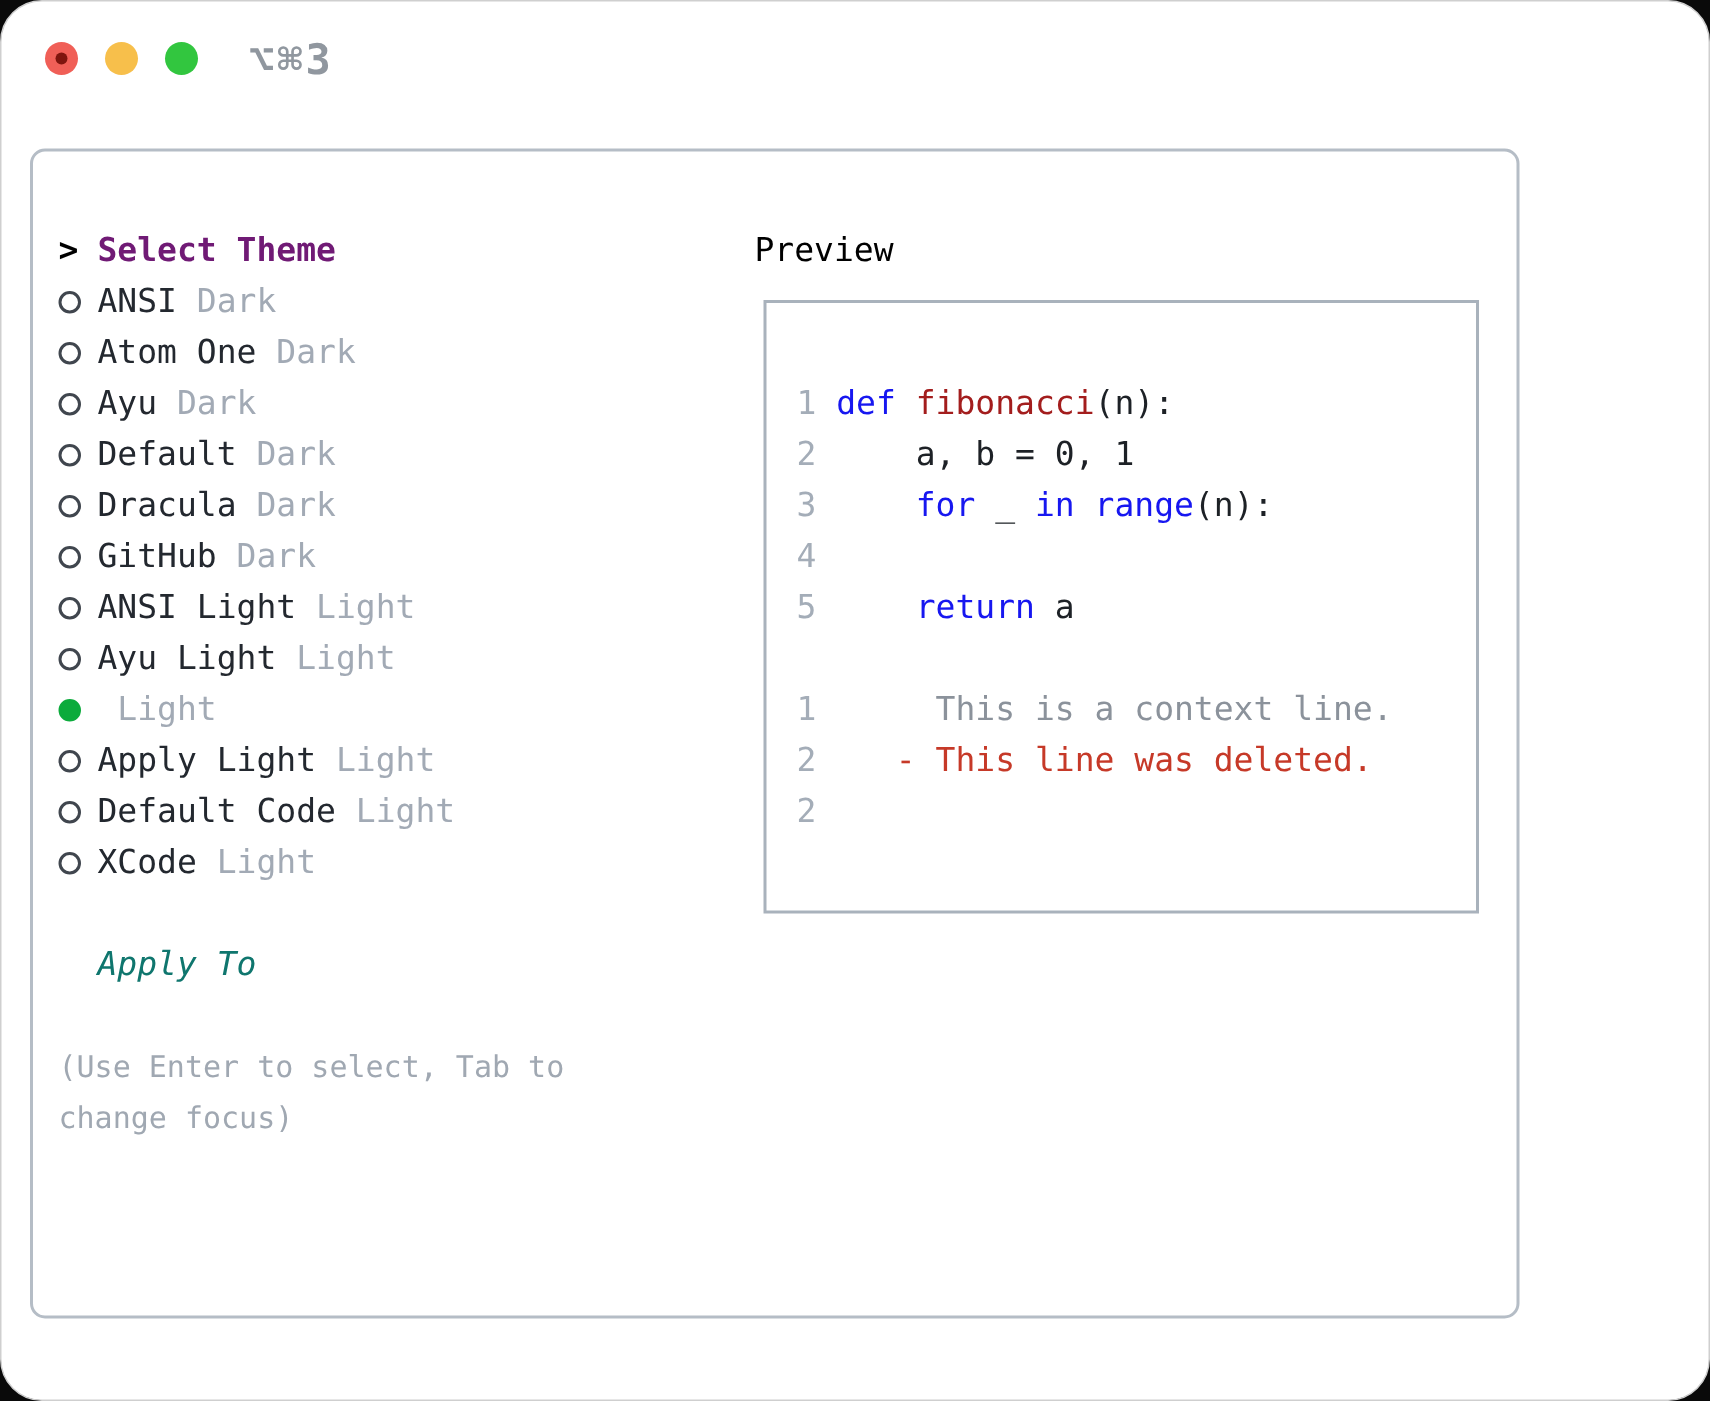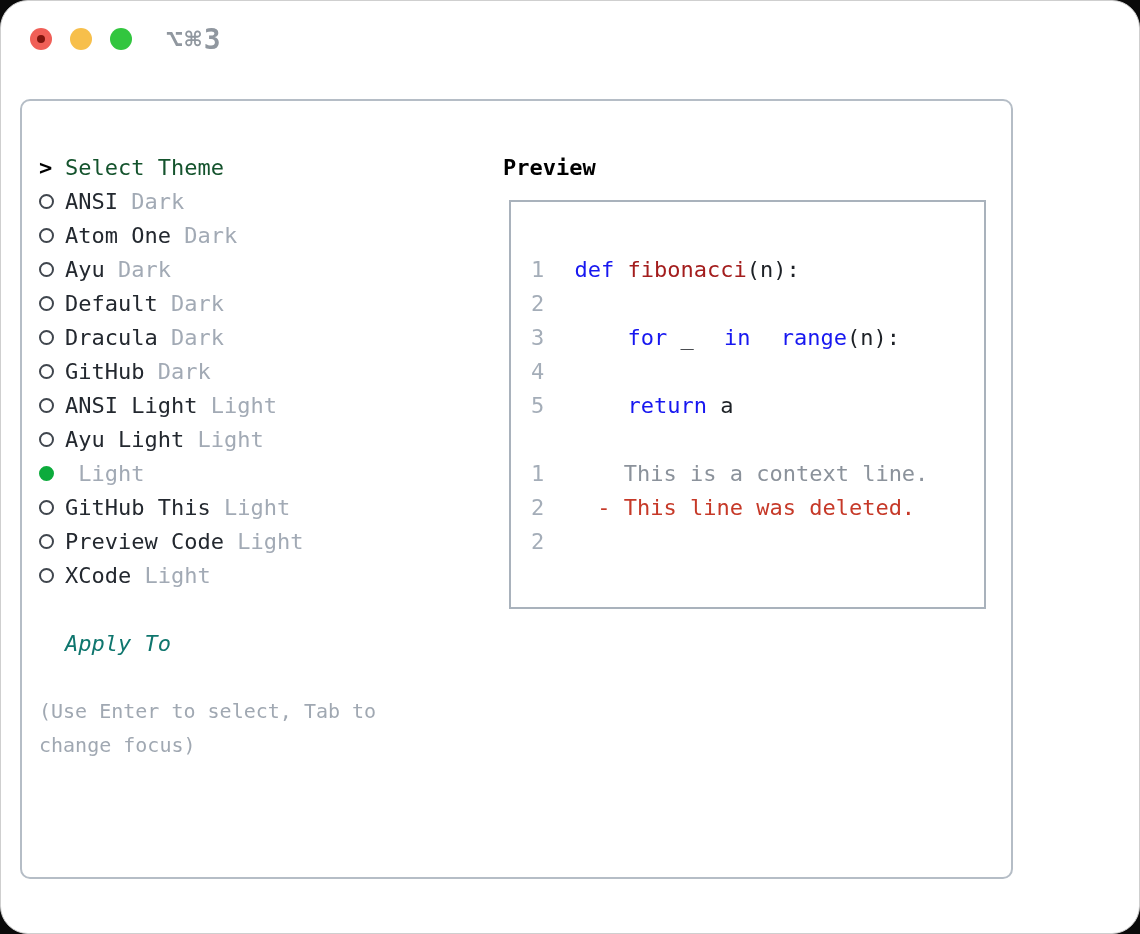--- a/index.html
+++ b/index.html
@@ -43,43 +43,43 @@
   }
   .leftpane { position:absolute; left:17px; top:49px; }
   .row { height:34px; display:flex; align-items:center; white-space:pre; font-size:22px; }
   .marker { width:26px; flex:0 0 26px; display:flex; align-items:center; }
   .radio {
     width:11px; height:11px; border:2px solid var(--c-radio); border-radius:50%;
     background:transparent; box-sizing:content-box;
   }
   .radio.sel { background:var(--c-green); border-color:var(--c-green); }
   .prompt { font-weight:bold; color:#000; font-size:22px; }
-  .hdr { font-weight:normal; color:#14532d; }
+  .hdr { font-weight:bold; color:#701a75; }
   .name { color:var(--c-text); }
   .name.sel { color:var(--c-green); }
   .variant { color:var(--c-muted); }
   .applyhdr { color:#0f766e;font-style:italic; }
   .helprow { height:34px; display:flex; align-items:center; font-size:20px;
              color:var(--c-help); white-space:pre; }
   .blank { height:34px; }
   
   .preview-label {
     position:absolute; left:481px; top:49px; height:34px;
     display:flex; align-items:center;
-    font-size:22px; font-weight:bold; color:#000;
+    font-size:22px; font-weight:normal; color:#000;
   }
   .preview-box {
     position:absolute; left:487px; top:99px; width:477px; height:409px;
     border:2px solid var(--c-box-border); box-sizing:border-box;
     background:#fff;
   }
   .preview-lines { position:absolute; left:20px; top:50px; }
   .pline { height:34px; display:flex; align-items:center; white-space:pre; font-size:22px; }
   .s-lineno { color:var(--c-lineno); }
-  .s-kw     { color:var(--c-kw);margin-left:17px; }
+  .s-kw     { color:var(--c-kw); }
   .s-fn     { color:var(--c-fn); }
   .s-code   { color:var(--c-code); }
   .s-ctx    { color:var(--c-ctx);text-align:right; }
   .s-del    { color:var(--c-del); }
   .s-add    { color:var(--c-add); }
 </style>
 </head>
 <body style="--c-tl-red: #f05f57; --c-tl-red-dot: #7f150e; --c-tl-yellow: #f7bf4b; --c-tl-green: #32c63f; --c-shortcut: #90979f; --c-win-border: #b5bdc6; --c-box-border: #a9b2bc; --c-radio: #40464e; --c-green: #0cab3c; --c-text: #23282f; --c-muted: #a2aab5; --c-help: #a0a8b2; --c-lineno: #a4adb8; --c-kw: #1717f0; --c-fn: #a31d1d; --c-code: #1d2126; --c-ctx: #8b929b; --c-del: #c63928; --c-add: #10bf20;">
 
 <div class="card">
@@ -102,22 +102,22 @@
       <div id="theme-list">
           <div class="row"><span class="marker"><span class="radio"></span></span><span class="name">ANSI</span><span class="variant"> Dark</span></div>
           <div class="row"><span class="marker"><span class="radio"></span></span><span class="name">Atom One</span><span class="variant"> Dark</span></div>
           <div class="row"><span class="marker"><span class="radio"></span></span><span class="name">Ayu</span><span class="variant"> Dark</span></div>
           <div class="row"><span class="marker"><span class="radio"></span></span><span class="name">Default</span><span class="variant"> Dark</span></div>
           <div class="row"><span class="marker"><span class="radio"></span></span><span class="name">Dracula</span><span class="variant"> Dark</span></div>
           <div class="row"><span class="marker"><span class="radio"></span></span><span class="name">GitHub</span><span class="variant"> Dark</span></div>
           <div class="row"><span class="marker"><span class="radio"></span></span><span class="name">ANSI Light</span><span class="variant"> Light</span></div>
           <div class="row"><span class="marker"><span class="radio"></span></span><span class="name">Ayu Light</span><span class="variant"> Light</span></div>
           <div class="row"><span class="marker"><span class="radio sel"></span></span><span class="variant"> Light</span></div>
-          <div class="row"><span class="marker"><span class="radio"></span></span><span class="name">GitHub This</span><span class="variant"> Light</span></div>
-          <div class="row"><span class="marker"><span class="radio"></span></span><span class="name">Preview Code</span><span class="variant"> Light</span></div>
+          <div class="row"><span class="marker"><span class="radio"></span></span><span class="name">Apply Light</span><span class="variant"> Light</span></div>
+          <div class="row"><span class="marker"><span class="radio"></span></span><span class="name">Default Code</span><span class="variant"> Light</span></div>
           <div class="row"><span class="marker"><span class="radio"></span></span><span class="name">XCode</span><span class="variant"> Light</span></div>
         </div>
 
       <div class="blank"></div>
 
       <div class="row">
         <span class="marker"></span>
         <span class="applyhdr">Apply To</span>
       </div>
 
@@ -126,21 +126,21 @@
 
       <div class="helprow">(Use Enter to select, Tab to</div>
       <div class="helprow">change focus)</div>
     </div>
 
     <div class="preview-label">Preview</div>
 
     <div class="preview-box">
       <div class="preview-lines" id="preview-lines">
           <div class="pline"><span class="s-lineno">1 </span><span class="s-kw">def</span><span class="s-code"> </span><span class="s-fn">fibonacci</span><span class="s-code">(n):</span></div>
-          <div class="pline"><span class="s-lineno">2 </span></div>
+          <div class="pline"><span class="s-lineno">2 </span><span class="s-code">    a, b = 0, 1</span></div>
           <div class="pline"><span class="s-lineno">3 </span><span class="s-code">    </span><span class="s-kw">for</span><span class="s-code"> _ </span><span class="s-kw">in</span><span class="s-code"> </span><span class="s-kw">range</span><span class="s-code">(n):</span></div>
           <div class="pline"><span class="s-lineno">4 </span></div>
           <div class="pline"><span class="s-lineno">5 </span><span class="s-code">    </span><span class="s-kw">return</span><span class="s-code"> a</span></div>
           <div class="pline"></div>
           <div class="pline"><span class="s-lineno">1 </span><span class="s-ctx">     This is a context line.</span></div>
           <div class="pline"><span class="s-lineno">2 </span><span class="s-del">   - This line was deleted.</span></div>
           <div class="pline"><span class="s-lineno">2 </span></div>
         </div>
     </div>
 

